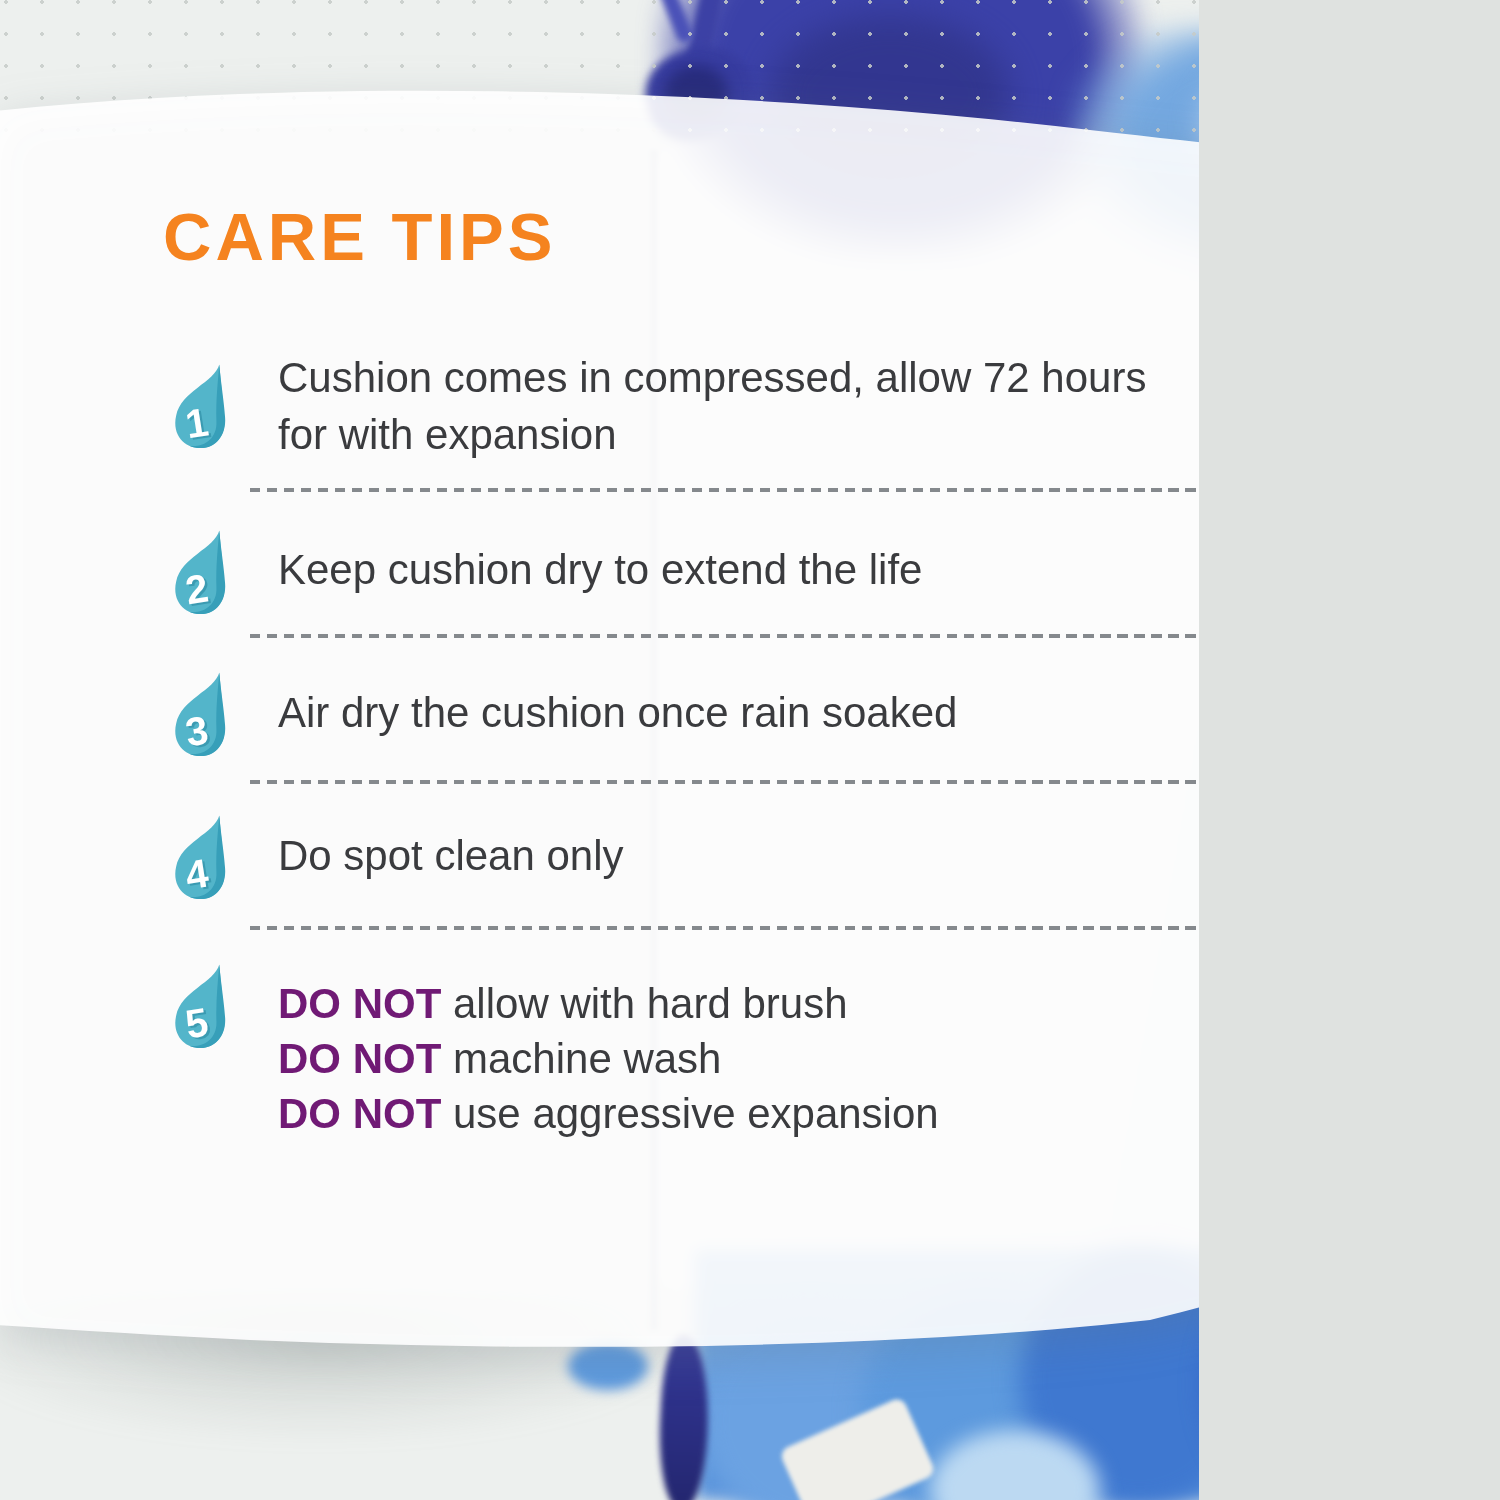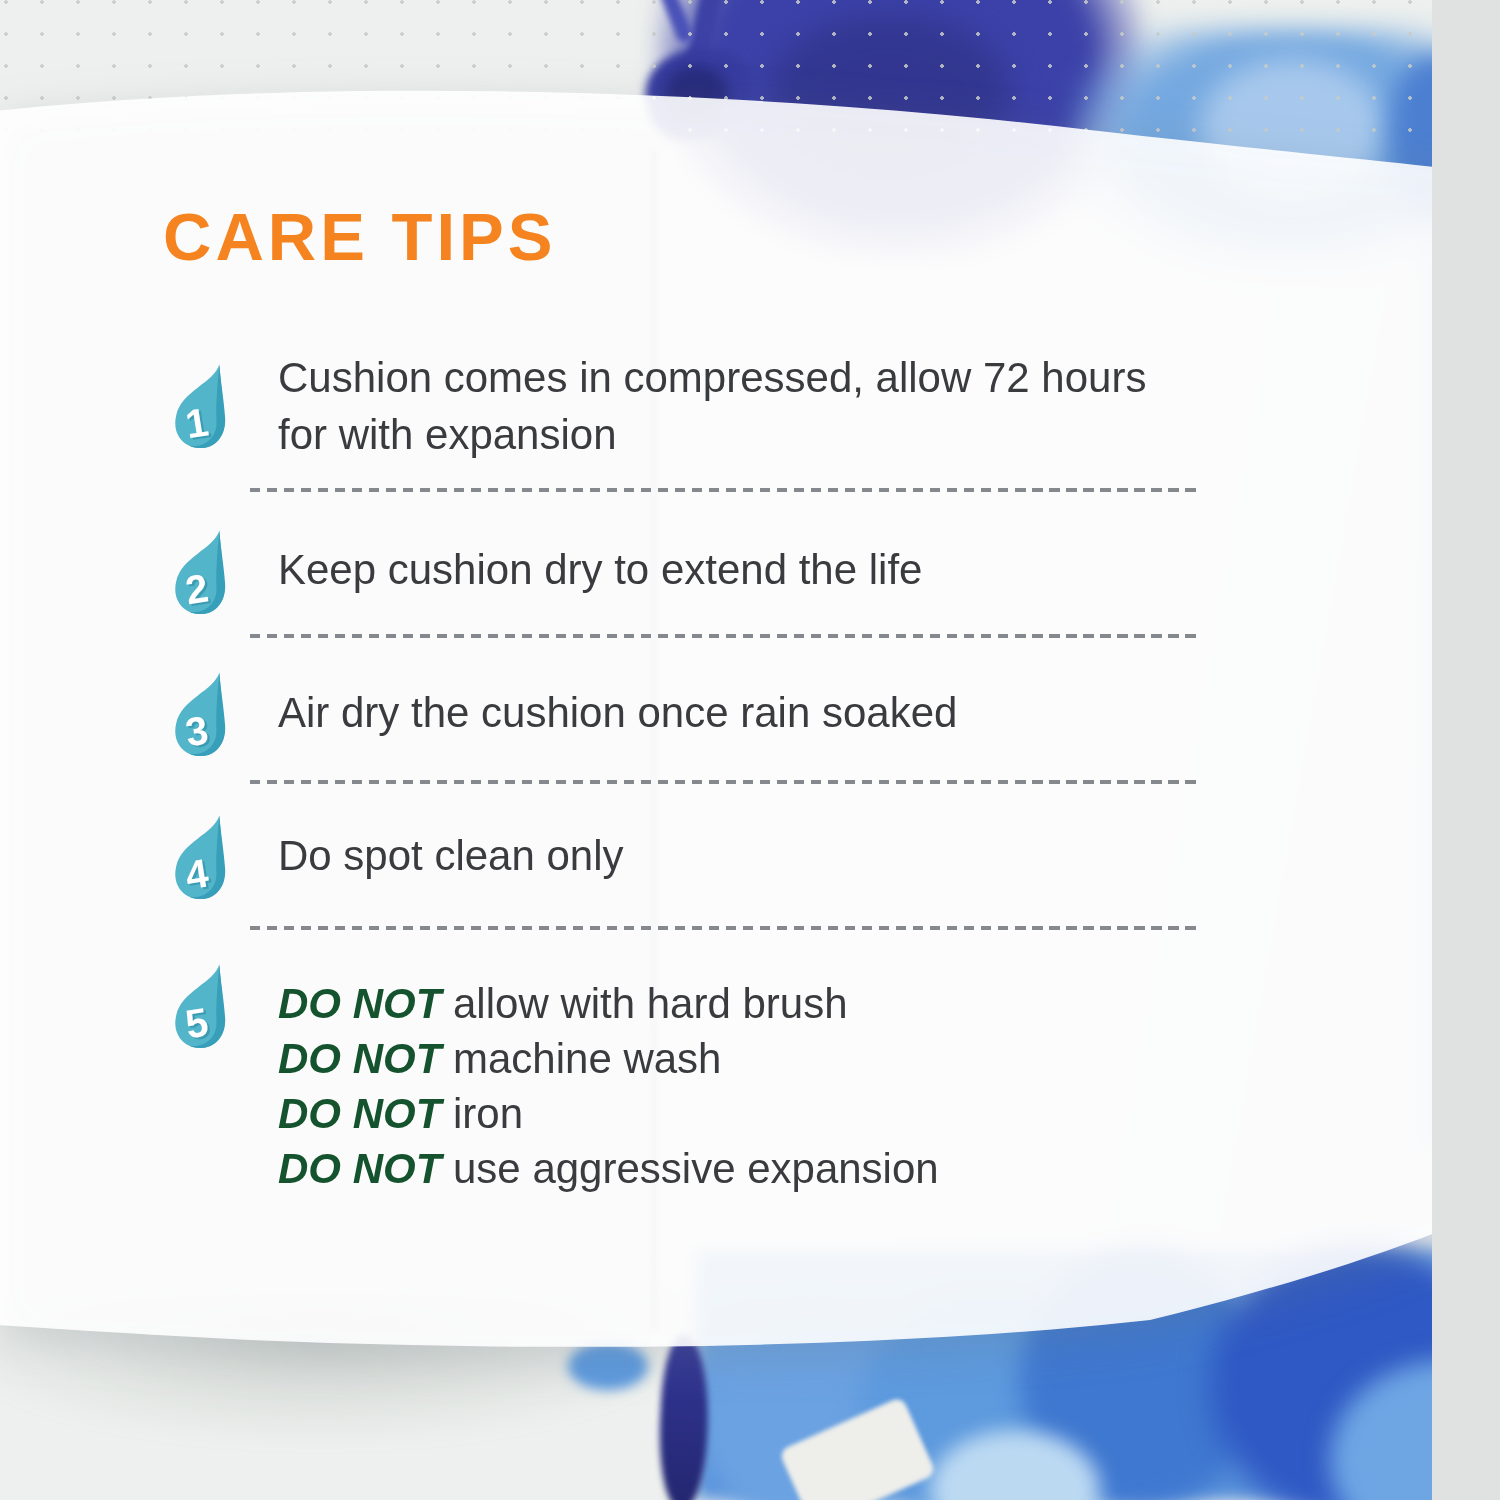--- a/index.html
+++ b/index.html
@@ -1,17 +1,17 @@
 <!DOCTYPE html>
 <html><head>
 <meta charset="utf-8">
 <style>
   html,body{margin:0;padding:0;background:#dfe2e0;}
   .canvas{
-    position:relative;width:1432px;height:1500px;overflow:hidden;
+    position:relative;width:1199px;height:1500px;overflow:hidden;
     background:#edf0ee;
     font-family:"Liberation Sans","DejaVu Sans",sans-serif;
   }
   
   .photo{position:absolute;inset:0;z-index:0;overflow:hidden;}
   .ph{position:absolute;}
   
   .dots{
     position:absolute;left:0;top:0;width:1500px;height:150px;z-index:1;
     background-image:radial-gradient(circle,#c6cbc8 1.7px,rgba(0,0,0,0) 2.1px);
@@ -30,21 +30,21 @@
   .drop .num{
     position:absolute;left:7px;top:40px;width:58px;text-align:center;
     font-size:40px;font-weight:bold;color:#ffffff;transform:rotate(-9deg);
     text-shadow:2px 2px 0 rgba(32,125,148,.45);
   }
   .d1{left:161px;top:361px}.d2{left:161px;top:527px}.d3{left:161px;top:669px}
   .d4{left:161px;top:812px}.d5{left:161px;top:961px}
   .tip-text{position:absolute;left:278px;font-size:42px;line-height:57px;color:#3a3b3e;}
   .t1{top:349px}.t2{top:541px}.t3{top:684px}.t4{top:827px}
   .t5{top:976px;line-height:55px;}
-  .dn{font-weight:bold;color:#14532d;font-style:italic;}
+  .dn{font-weight:bold;color:#701a75;}
   .sep{
     position:absolute;left:250px;width:952px;height:4px;
     background:repeating-linear-gradient(90deg,#85898d 0 10.5px,rgba(0,0,0,0) 10.5px 17px);
   }
   .s1{top:488px}.s2{top:634px}.s3{top:780px}.s4{top:926px}
 </style>
 </head>
 <body>
 
 <div class="canvas">
@@ -143,18 +143,17 @@
     <span class="drop d5">
       <svg width="72" height="90" viewBox="0 0 100 125">
         <path d="M81 5 C74 30 28 42 21 76 C15 103 33 121 54 121 C75 121 91 104 88 78 C85 50 83 28 81 5 Z" fill="#53b5ca"></path>
         <path d="M81 5 C83 30 87 52 89 78 C91 103 76 121 55 121 C50 121 45 120 40 118 C60 120 78 108 77 84 C76 55 79 28 81 5 Z" fill="#379fb9"></path>
       </svg>
       <span class="num">5</span>
     </span>
     <div class="tip-text t5">
       <div><b class="dn">DO NOT</b><span> allow with hard brush</span></div>
       <div><b class="dn">DO NOT</b><span> machine wash</span></div>
-      <div><b class="dn">DO NOT</b><span> iron</span></div>
       <div><b class="dn">DO NOT</b><span> use aggressive expansion</span></div>
     </div>
 
   </div>
 </div>
 
 </body></html>

